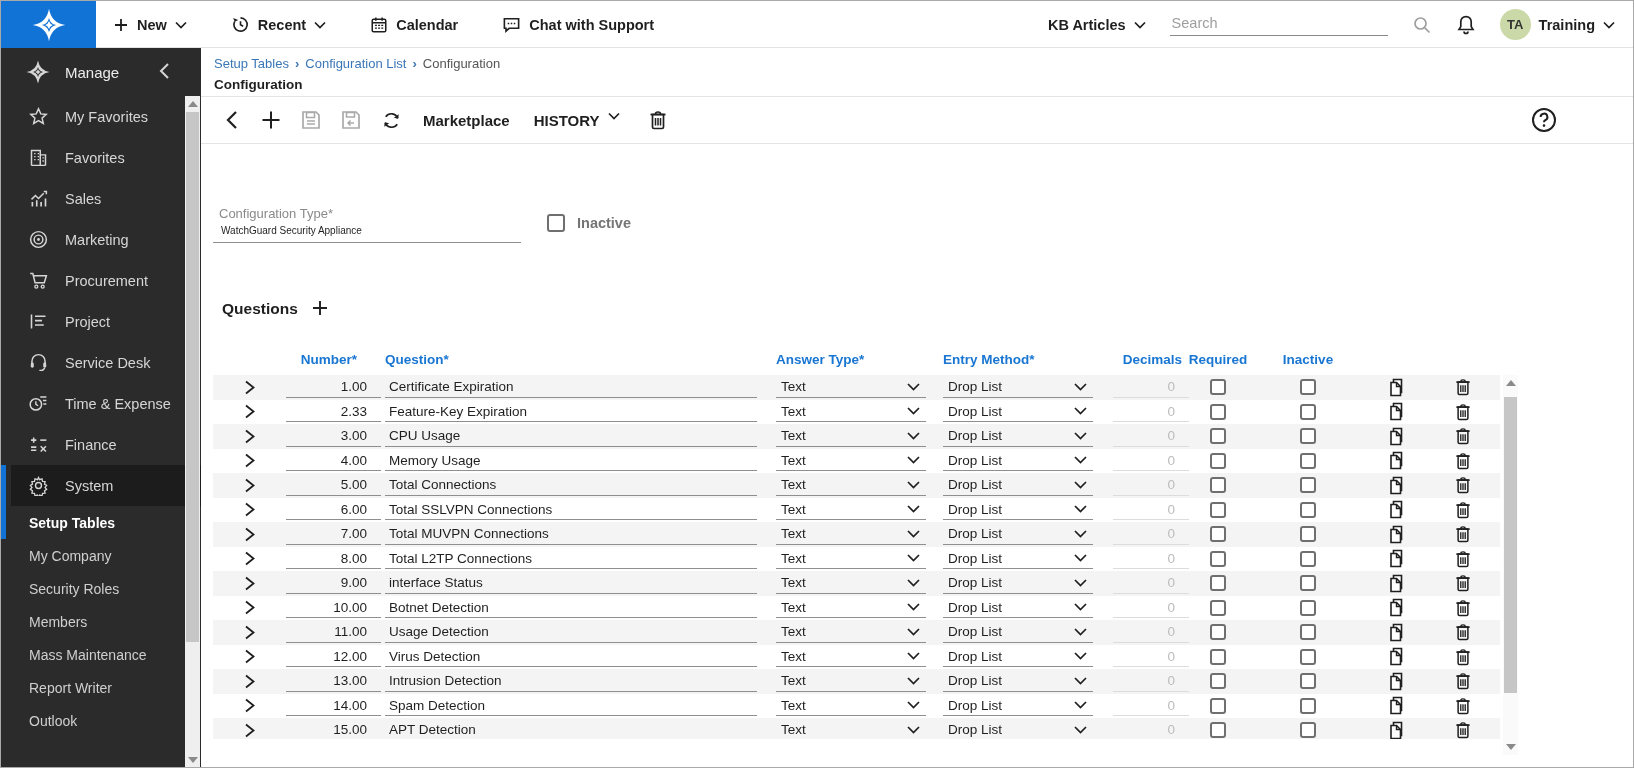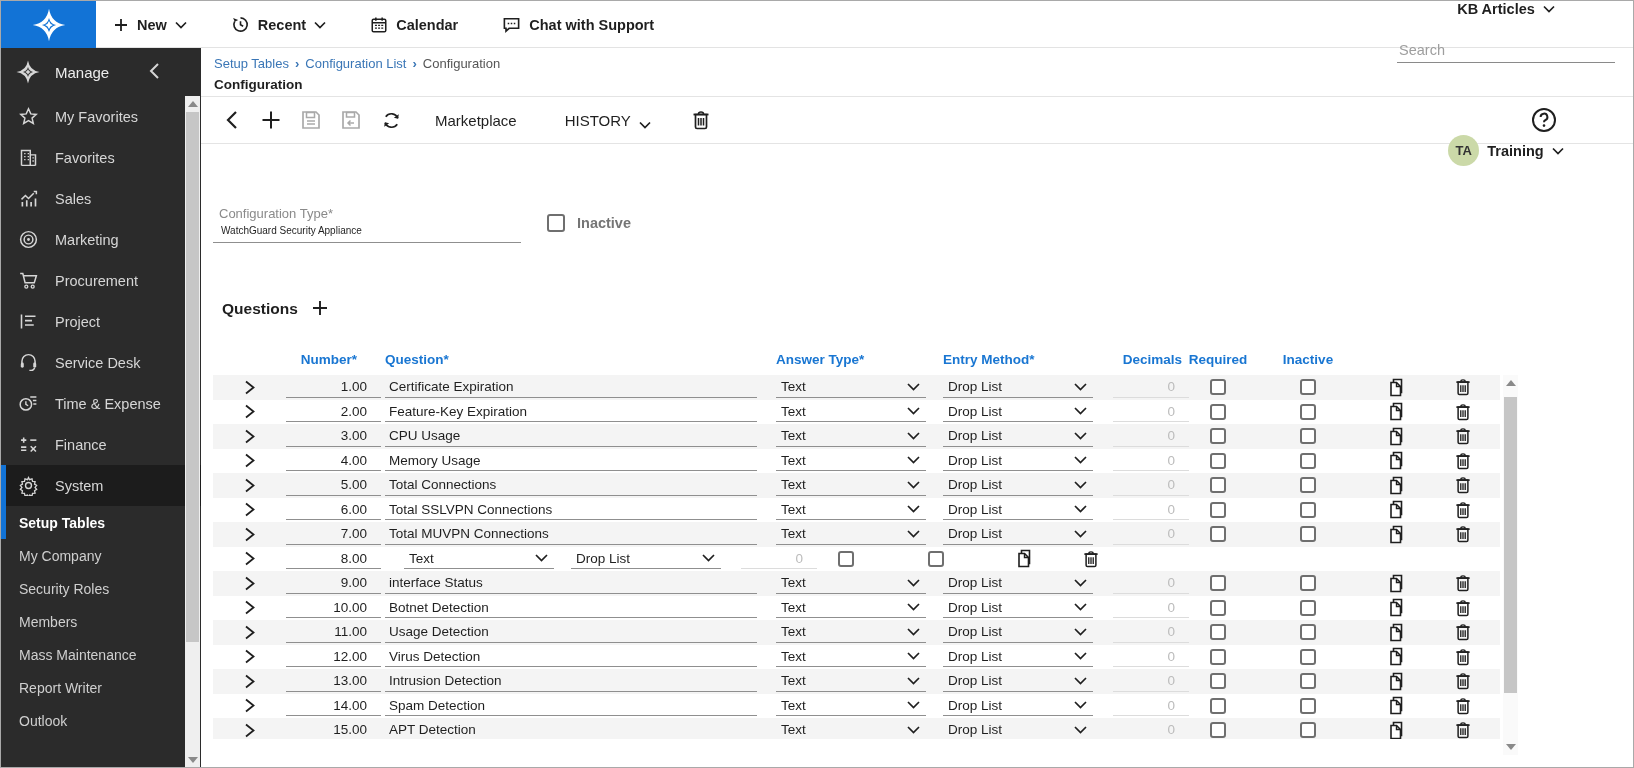--- a/index.html
+++ b/index.html
@@ -7,30 +7,30 @@
   .app { position:relative; width:1634px; height:768px; background:#eab308;
          border:1px solid #a9a9a9; overflow:hidden; }
 
   
   .topbar { position:absolute; left:0; top:0; width:100%; height:47px; background:#fff;
             border-bottom:1px solid #e3e3e3; z-index:5; }
   .logo-box { position:absolute; left:0; top:0; width:95px; height:47px; background:#1273d6;
               display:flex; align-items:center; justify-content:center; }
   .top-left { position:absolute; left:112px; top:0; height:47px; display:flex; align-items:center; gap:44px; }
   .top-item { display:flex; align-items:center; gap:8px; font-size:14.5px; font-weight:600; color:#1f1f1f; cursor:pointer; }
-  .top-right { position:absolute; right:18px; top:0; height:47px; display:flex; align-items:center; gap:24px;flex-direction:column; }
+  .top-right { position:absolute; right:18px; top:0; height:47px; display:flex; align-items:center; gap:24px; }
   .search-wrap { display:flex; align-items:flex-end; border-bottom:1px solid #8a8a8a; width:218px; padding-bottom:3px; }
   .search-wrap input { border:0; outline:0; width:100%; font-size:14.5px; font-family:inherit; color:#444; background:transparent; }
   .search-wrap input::placeholder { color:#9e9e9e; }
   .avatar { width:31px; height:31px; border-radius:50%; background:#cbd9a8; color:#333;
             display:flex; align-items:center; justify-content:center; font-size:13px; font-weight:700; }
   .collapse-top { position:absolute; left:784px; top:32px; width:22px; height:14px; cursor:pointer; }
 
   
-  .sidebar { position:absolute; left:0; top:47px; width:200px; height:721px; background:#2b2b2b; color:#d6d6d6; }
+  .sidebar { position:absolute; left:0; top:47px; width:200px; height:721px; background:#2b2b2b; color:#d6d6d6;padding-left:10px; }
   .side-scroll { position:absolute; right:1px; top:48px; bottom:1px; width:15px; background:#efefef; }
   .side-scroll .thumb { position:absolute; left:1px; top:16px; width:13px; height:530px; background:#c6c6c6; }
   .arrow-up, .arrow-down { position:absolute; left:3px; width:0; height:0; border-left:5px solid transparent; border-right:5px solid transparent; }
   .arrow-up { top:5px; border-bottom:6px solid #8a8a8a; }
   .arrow-down { bottom:5px; border-top:6px solid #8a8a8a; }
   .brand-row { height:48px; display:flex; align-items:center; padding-left:15px; position:relative; }
   .brand-label { font-size:15px; color:#ececec; margin-left:15px; }
   .brand-collapse { position:absolute; left:148px; top:14px; }
   .nav-item { height:41px; display:flex; align-items:center; padding-left:15px; font-size:14.5px; cursor:pointer; }
   .nav-item .nicon { width:24px; height:22px; display:flex; align-items:center; justify-content:center; margin-right:15px; }
@@ -44,21 +44,21 @@
   .crumb-strip { position:absolute; left:0; top:0; right:0; height:49px; border-bottom:1px solid #e4e4e4; padding:8px 0 0 13px; }
   .crumbs { font-size:13px; color:#3a76b6; display:flex; gap:6px; align-items:center; }
   .crumbs .sep { color:#3a76b6; font-weight:700; }
   .crumbs .current { color:#555; }
   .crumb-title { font-size:13.5px; font-weight:700; color:#1f1f1f; margin-top:6px; }
 
   .toolbar { position:absolute; left:0; top:49px; right:0; height:47px; border-bottom:1px solid #e4e4e4;
              display:flex; align-items:center; padding-left:10px; }
   .tbtn { width:40px; height:40px; display:flex; align-items:center; justify-content:center; cursor:pointer; }
   .tbtn.disabled { opacity:.38; cursor:default; }
-  .ttext { font-size:15px; font-weight:400; color:#1f1f1f; margin:0 24px; cursor:pointer; display:flex; align-items:flex-end; gap:8px; }
+  .ttext { font-size:15px; font-weight:700; color:#1f1f1f; margin:0 12px; cursor:pointer; display:flex; align-items:flex-start; gap:8px; }
   .help-btn { position:absolute; right:76px; top:10px; width:26px; height:26px; cursor:pointer; }
 
   .form-zone { position:absolute; left:0; top:96px; right:0; bottom:0; }
   .field { position:absolute; left:12px; top:62px; width:308px; }
   .field .flabel { font-size:13px; color:#8a8a8a; padding-left:6px; }
   .field .fvalue { font-size:10px; color:#1f1f1f; padding:4px 0 6px 8px; border-bottom:1px solid #8f8f8f; }
   .inactive-top { position:absolute; left:346px; top:70px; display:flex; align-items:center; gap:12px; }
   .cb { width:18px; height:18px; border:2px solid #6f6f6f; border-radius:3px; background:#fff; cursor:pointer; }
   .inactive-top .clabel { font-size:14.5px; color:#757575; font-weight:600; }
 
@@ -496,21 +496,21 @@
     </div>
   </div>
 
   <div class="trow">
     <div class="c-exp">
       <svg width="13" height="15" viewBox="0 0 13 15" class="icon-btn">
                 <path d="M3 1.5 10.5 7.5 3 13.5" fill="none" stroke="#1f1f1f" stroke-width="1.8"></path>
               </svg>
     </div>
     <div class="c-num">
-              <div class="cell-line num-cell">2.00</div>
+              <div class="cell-line num-cell">2.33</div>
             </div>
     <div class="c-gap1"></div>
     <div class="c-q">
               <div class="cell-line q-cell">Feature-Key Expiration</div>
             </div>
     <div class="c-gap2"></div>
     <div class="c-at">
       <div class="cell-line dd-cell">
         <span>Text</span>
         <svg width="13" height="8" viewBox="0 0 13 8">
@@ -847,20 +847,23 @@
   <div class="trow">
     <div class="c-exp">
       <svg width="13" height="15" viewBox="0 0 13 15" class="icon-btn">
                 <path d="M3 1.5 10.5 7.5 3 13.5" fill="none" stroke="#1f1f1f" stroke-width="1.8"></path>
               </svg>
     </div>
     <div class="c-num">
               <div class="cell-line num-cell">8.00</div>
             </div>
     <div class="c-gap1"></div>
+    <div class="c-q">
+              <div class="cell-line q-cell">Total L2TP Connections</div>
+            </div>
     <div class="c-gap2"></div>
     <div class="c-at">
       <div class="cell-line dd-cell">
         <span>Text</span>
         <svg width="13" height="8" viewBox="0 0 13 8">
                   <path d="M1 1 6.5 6.5 12 1" fill="none" stroke="#1f1f1f" stroke-width="1.7"></path>
                 </svg>
       </div>
     </div>
     <div class="c-gap3"></div>

